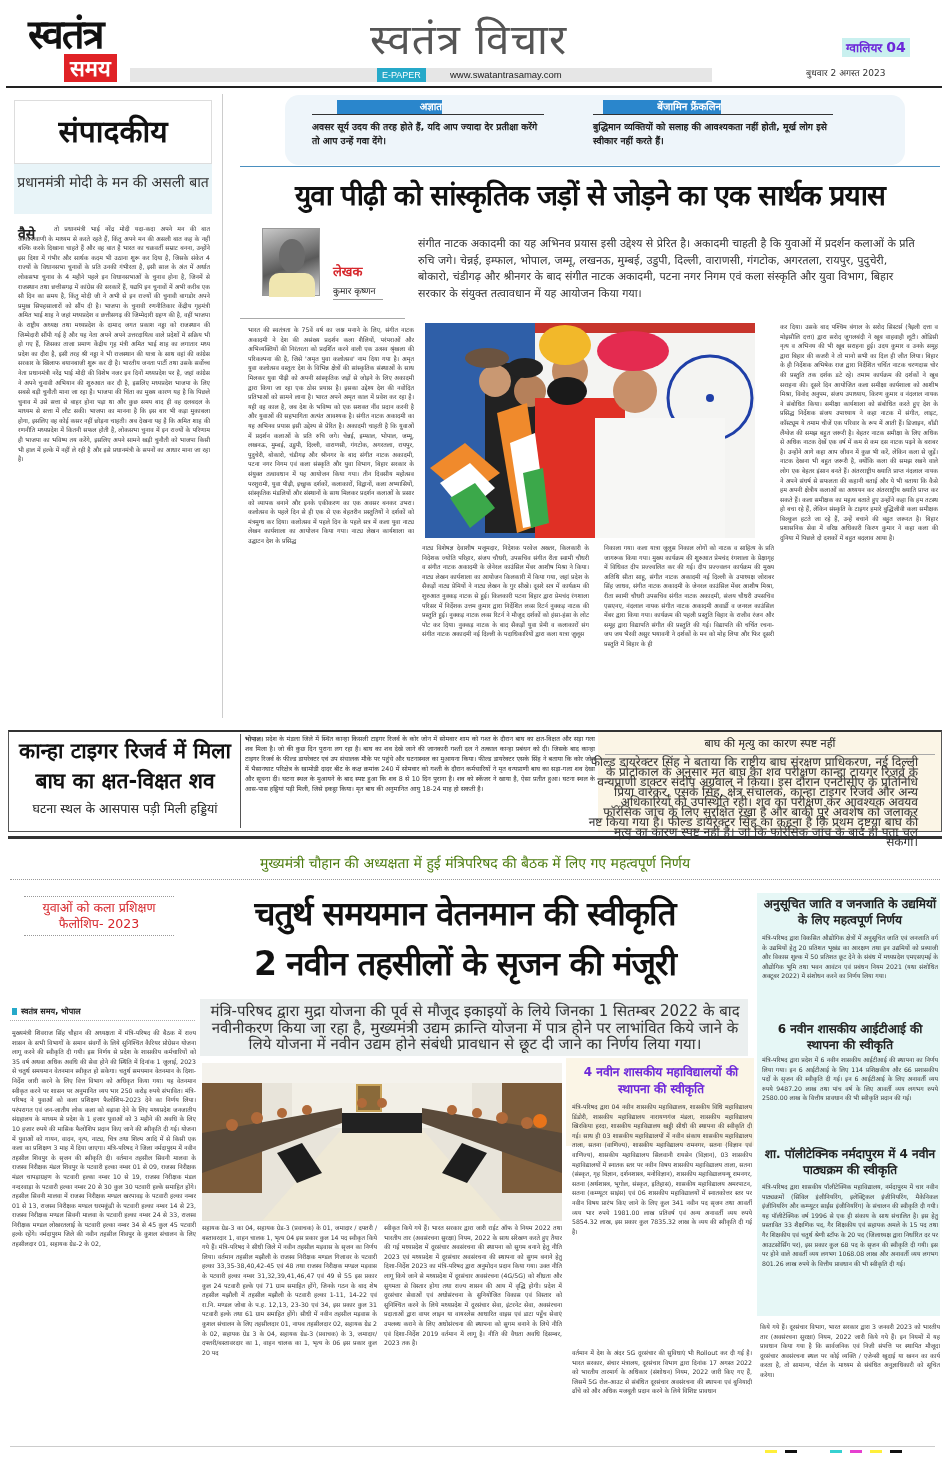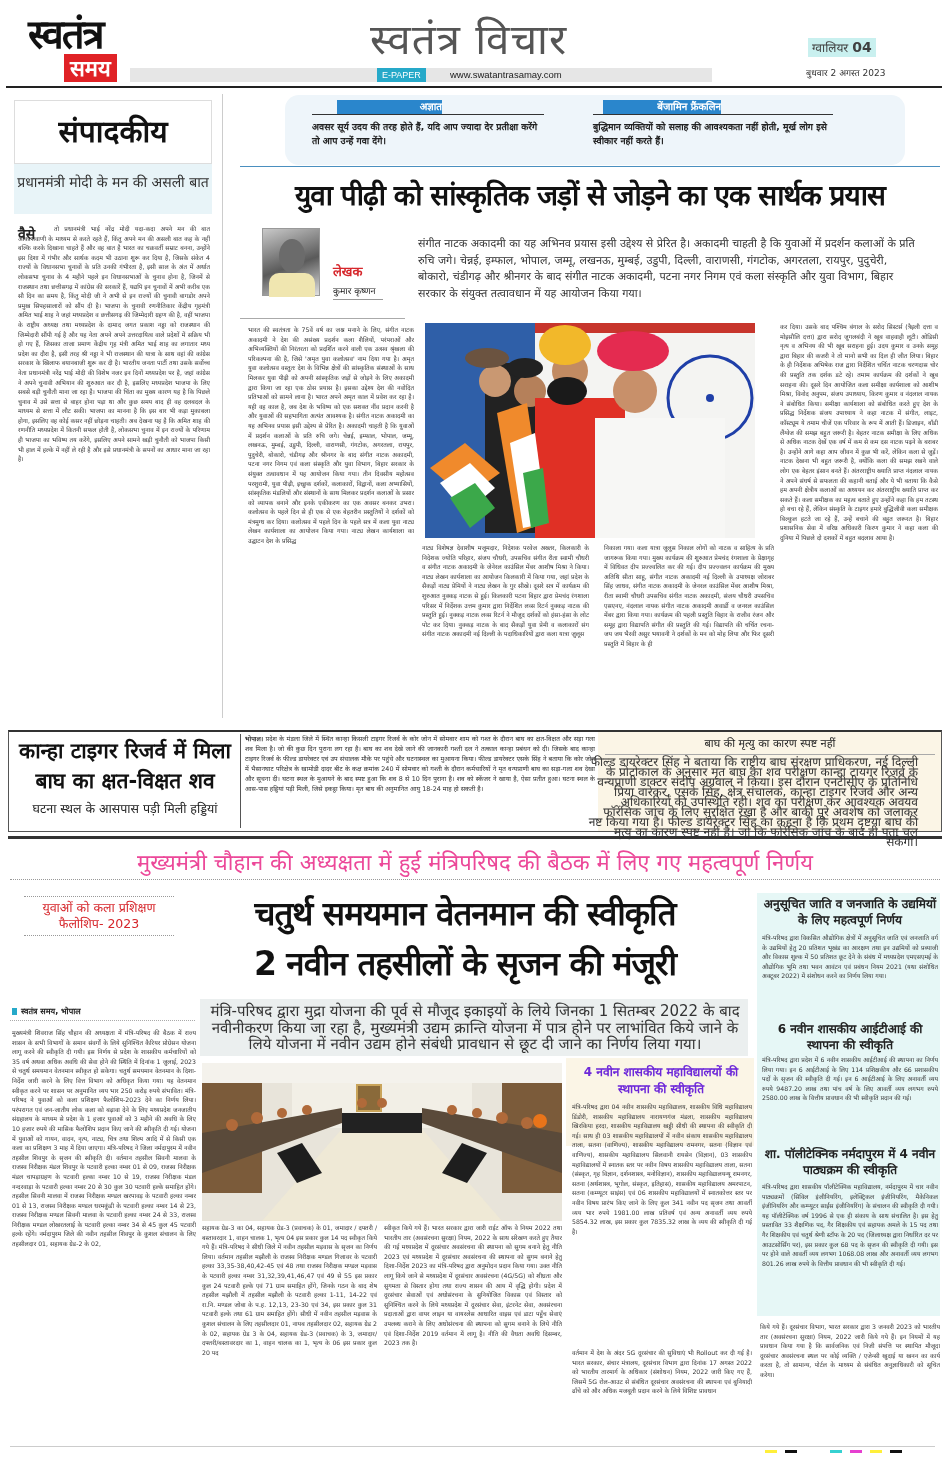--- a/index.html
+++ b/index.html
@@ -8,21 +8,21 @@
 .small{font-size:6.2px;line-height:9.6px;color:#333;text-align:justify}
 .t{overflow:hidden}
 
 #logo{left:28px;top:14px;width:100px;height:72px}
 #logo .l1{font-family:"DejaVu Serif",serif;font-weight:bold;font-size:40px;line-height:40px;color:#111;letter-spacing:-2px}
 #logo .l2{display:inline-block;background:#e02226;color:#fff;font-weight:bold;font-size:22px;line-height:28px;padding:0 6px;margin-left:36px;font-family:"DejaVu Serif",serif}
 #title{left:370px;top:14px;width:240px;font-size:42px;line-height:52px;color:#555;font-family:"DejaVu Sans",sans-serif;letter-spacing:1px}
 #epbar{left:130px;top:68px;width:582px;height:14px;background:#e6e6e6}
 #ep-label{left:377px;top:68px;height:14px;background:#26a9c9;color:#fff;font-size:9px;line-height:14px;padding:0 5px;font-family:"Liberation Sans",sans-serif}
 #ep-url{left:450px;top:68px;font-size:9.5px;line-height:14px;color:#222;font-family:"Liberation Sans",sans-serif}
-#city{left:808px;top:38px;background:#c9f0ef;font-size:12px;line-height:18px;padding:0 4px;font-weight:normal;color:#404040}
+#city{left:842px;top:38px;background:#c9f0ef;font-size:12px;line-height:18px;padding:0 4px;font-weight:bold;color:#6d28d9}
 #city b{font-size:14px;margin-left:4px}
 #date{left:806px;top:66px;font-size:9px;color:#333}
 #mast-rule{left:6px;top:86px;width:936px;height:2px;background:#222}
 #ed-title-box{left:14px;top:100px;width:198px;height:64px;border:1px solid #ddd;background:#fff}
 #ed-title{left:14px;top:108px;width:198px;text-align:center;font-size:30px;font-weight:bold;line-height:48px;font-family:"DejaVu Serif",serif;color:#111}
 #ed-bg{left:14px;top:164px;width:198px;height:50px;background:#e8f4f8}
 #ed-sub{left:14px;top:172px;width:198px;text-align:center;font-size:14px;line-height:20px;color:#333}
 #ed-drop{left:18px;top:226px;font-size:14px;font-weight:bold;line-height:16px;font-family:"DejaVu Serif",serif}
 #ed-text{left:18px;top:224px;width:192px;height:490px;text-indent:36px}
 #ed-vline{left:222px;top:94px;width:1px;height:624px;background:#ccc}
@@ -58,21 +58,21 @@
 #tiger-head1{left:14px;top:736px;width:222px;text-align:center;font-size:21px;line-height:30px;font-weight:bold;color:#111}
 #tiger-head2{left:14px;top:766px;width:222px;text-align:center;font-size:21px;line-height:30px;font-weight:bold;color:#111}
 #tiger-sub{left:14px;top:800px;width:222px;text-align:center;font-size:12.5px;line-height:18px;color:#222}
 #tiger-vrule{left:240px;top:734px;width:1px;height:94px;background:#555}
 #tiger-text{left:245px;top:734px;width:350px;height:94px;font-size:6.4px;line-height:10px}
 #tiger-side-head{left:605px;top:736px;width:330px;text-align:center;font-size:11px;line-height:16px;color:#222}
 #tiger-side-rule{left:605px;top:754px;width:330px;height:1px;background:#aaa}
 #tiger-side-text{left:588px;top:757px;width:330px;font-size:12px;line-height:10px;text-align:right}
 #tiger-bottom{left:8px;top:836px;width:934px;height:3px;background:#333}
 
-#cab-kicker{left:40px;top:850px;width:870px;text-align:center;font-size:22px;line-height:26px;color:#ec4899}
+#cab-kicker{left:40px;top:850px;width:870px;text-align:center;font-size:14px;line-height:26px;color:#4d7c0f}
 #cab-kicker-rule{left:10px;top:879px;width:930px;border-top:1px dotted #999}
 #side-links{left:24px;top:893px;width:150px}
 .redlink{color:#d6262b;font-size:12.5px;line-height:16px;text-align:center}
 .rl-rule{border-top:1px dotted #999;margin:3px 0}
 #cab-head1{left:185px;top:890px;width:560px;text-align:center;font-size:33px;line-height:48px;font-weight:bold;color:#111;letter-spacing:-1px}
 #cab-head2{left:185px;top:940px;width:560px;text-align:center;font-size:33px;line-height:48px;font-weight:bold;color:#111;letter-spacing:-1px}
 #cab-dek-bg{left:200px;top:999px;width:548px;height:57px;background:#ebefef}
 #cab-dek{left:205px;top:1003px;width:540px;text-align:center;font-size:15px;line-height:16.5px;color:#333}
 #byline{left:12px;top:1005px;font-size:8px;font-weight:bold;color:#222}
 #byline i{display:inline-block;width:5px;height:7px;background:#26a9c9;margin-right:4px;vertical-align:-1px}

